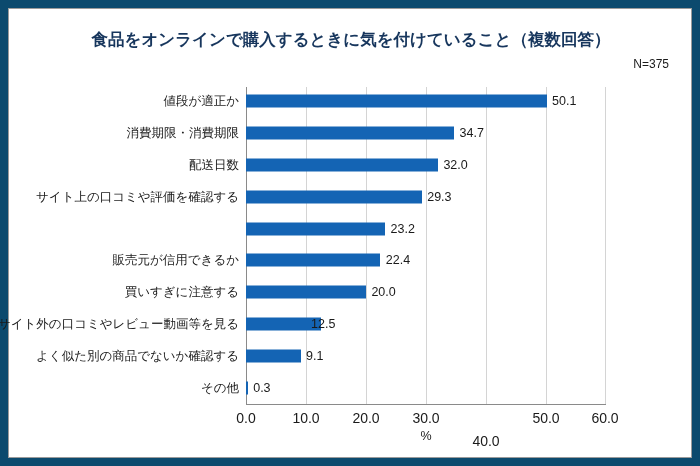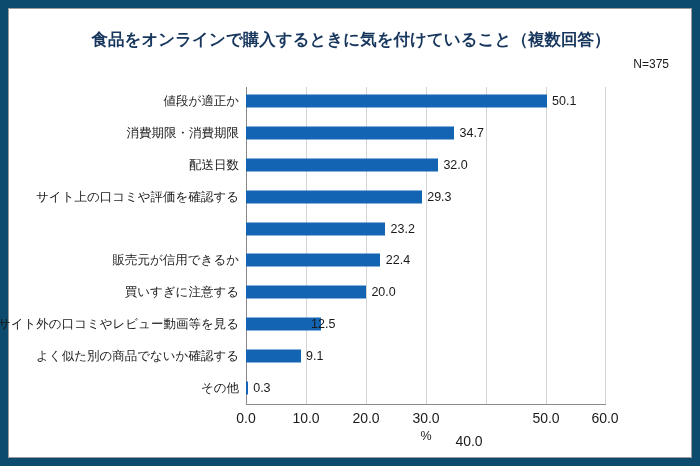--- a/index.html
+++ b/index.html
@@ -205,20 +205,20 @@
       <div class="row" style="top:286.2px;">
         <span class="cat-label">その他</span>
         <div class="bar" style="width:1.8px;"></div>
         <span class="val-label" style="left:7.2px;">0.3</span>
       </div>
 
       <span class="xtick" style="left:0px;">0.0</span>
       <span class="xtick" style="left:60px;">10.0</span>
       <span class="xtick" style="left:120px;">20.0</span>
       <span class="xtick" style="left:180px;">30.0</span>
-      <span class="xtick" style="left:223px;margin-top:28px;">40.0</span>
+      <span class="xtick" style="left:240px;margin-top:28px;">40.0</span>
       <span class="xtick" style="left:300px;">50.0</span>
       <span class="xtick" style="left:359px;">60.0</span>
     </div>
 
     <div id="xlabel">%</div>
   </div>
 </div>
 
 </body></html>

